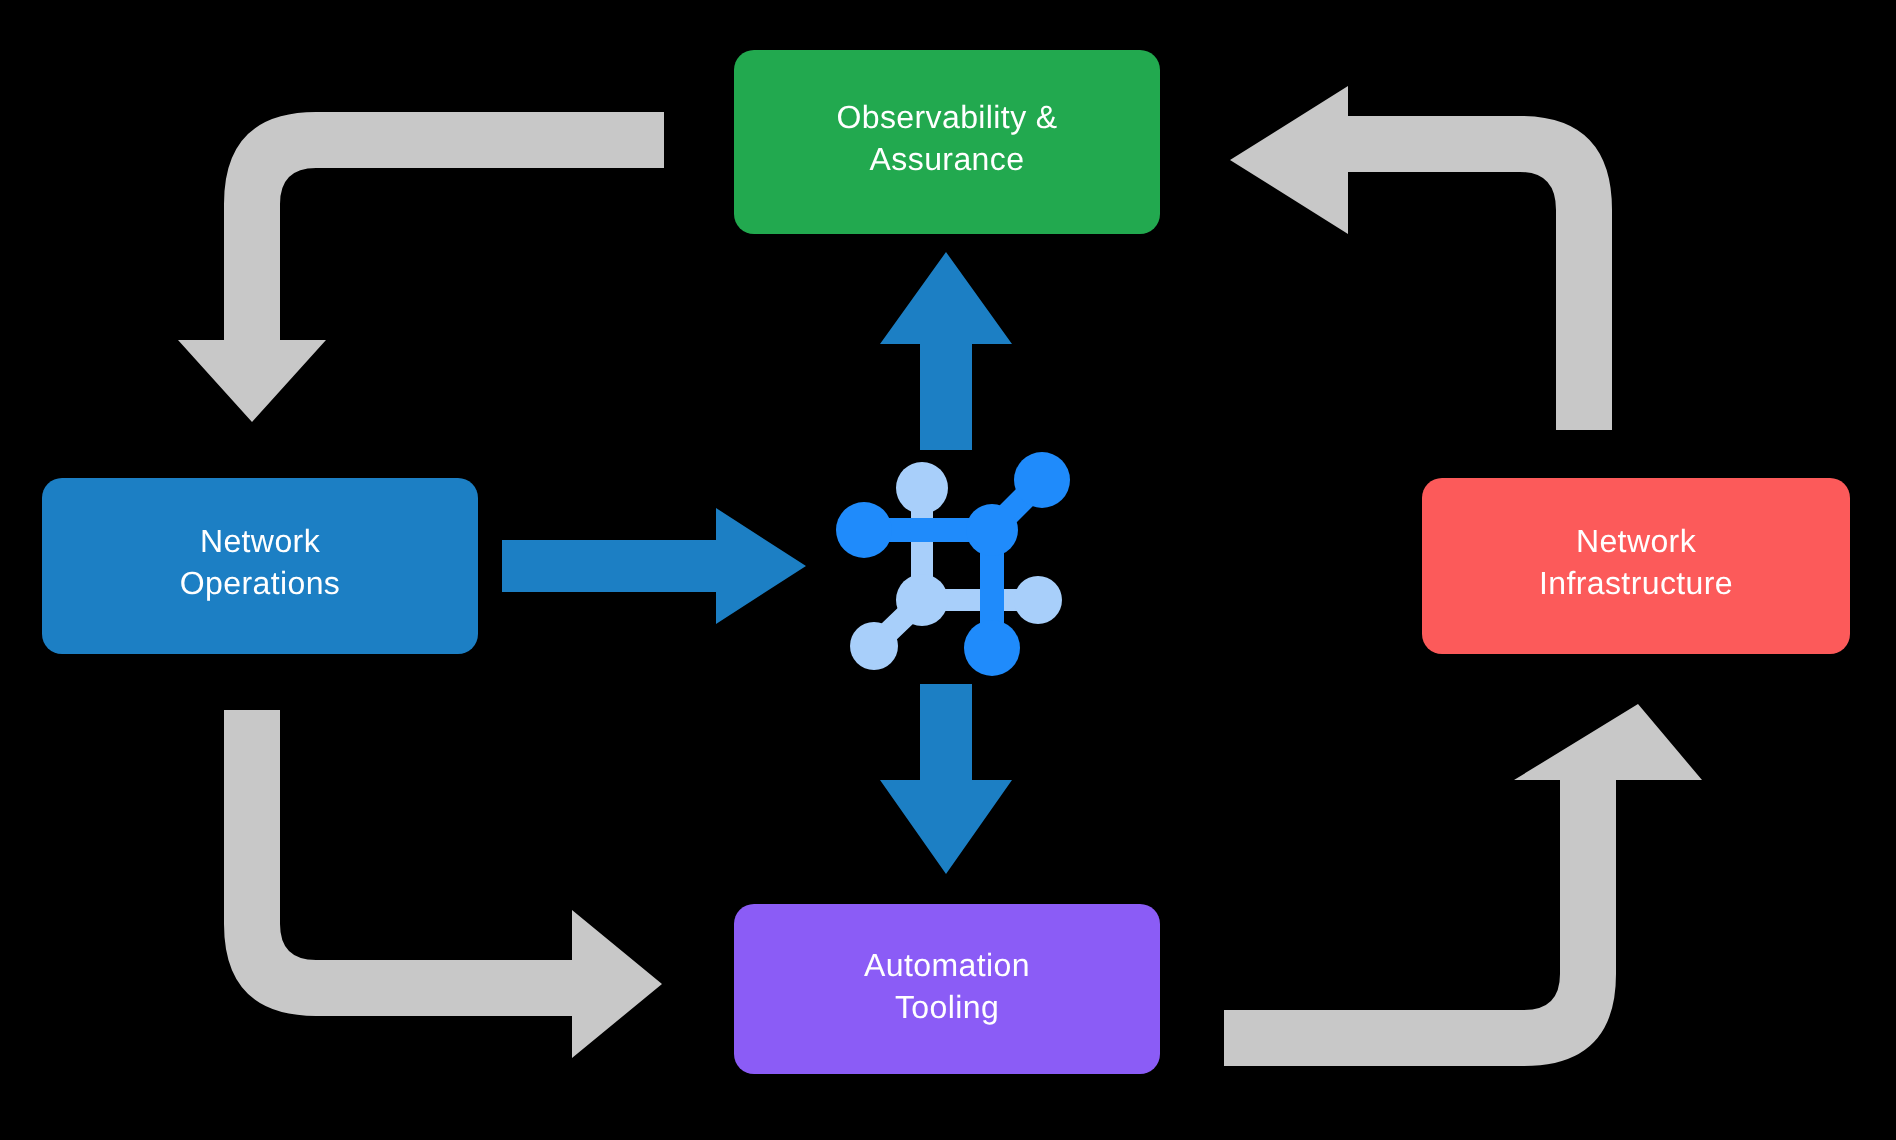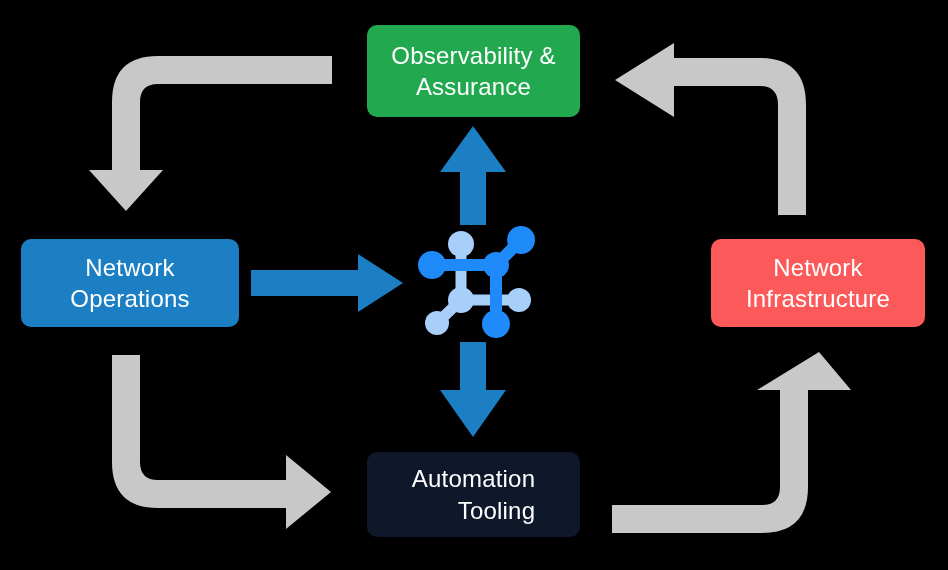--- a/index.html
+++ b/index.html
@@ -27,21 +27,21 @@
   }
   .node-box {
     position: absolute;
     box-sizing: border-box;
     border-radius: 10px;
     display: flex;
     align-items: center;
     justify-content: center;
     text-align: center;
     color: #ffffff;
-    font-size: 24px;
+    font-size: 16px;
     line-height: 1.3;
     font-weight: 400;
     letter-spacing: 0.2px;
     padding: 4px 10px;
     user-select: none;
   }
   .node-label {
     display: block;
     white-space: pre-line;
   }
@@ -196,18 +196,18 @@
   <div class="node-box" id="box-network-operations" style="background:#1c7fc4;">
     <span class="node-label">Network
 Operations</span>
   </div>
 
   <div class="node-box" id="box-network-infrastructure" style="background:#fc5a5a;">
     <span class="node-label">Network
 Infrastructure</span>
   </div>
 
-  <div class="node-box" id="box-automation-tooling" style="background:#0f172a;text-align:right;">
+  <div class="node-box" id="box-automation-tooling" style="background:#8b5cf6;">
     <span class="node-label">Automation
 Tooling</span>
   </div>
 
 </div>
 
 </body></html>

